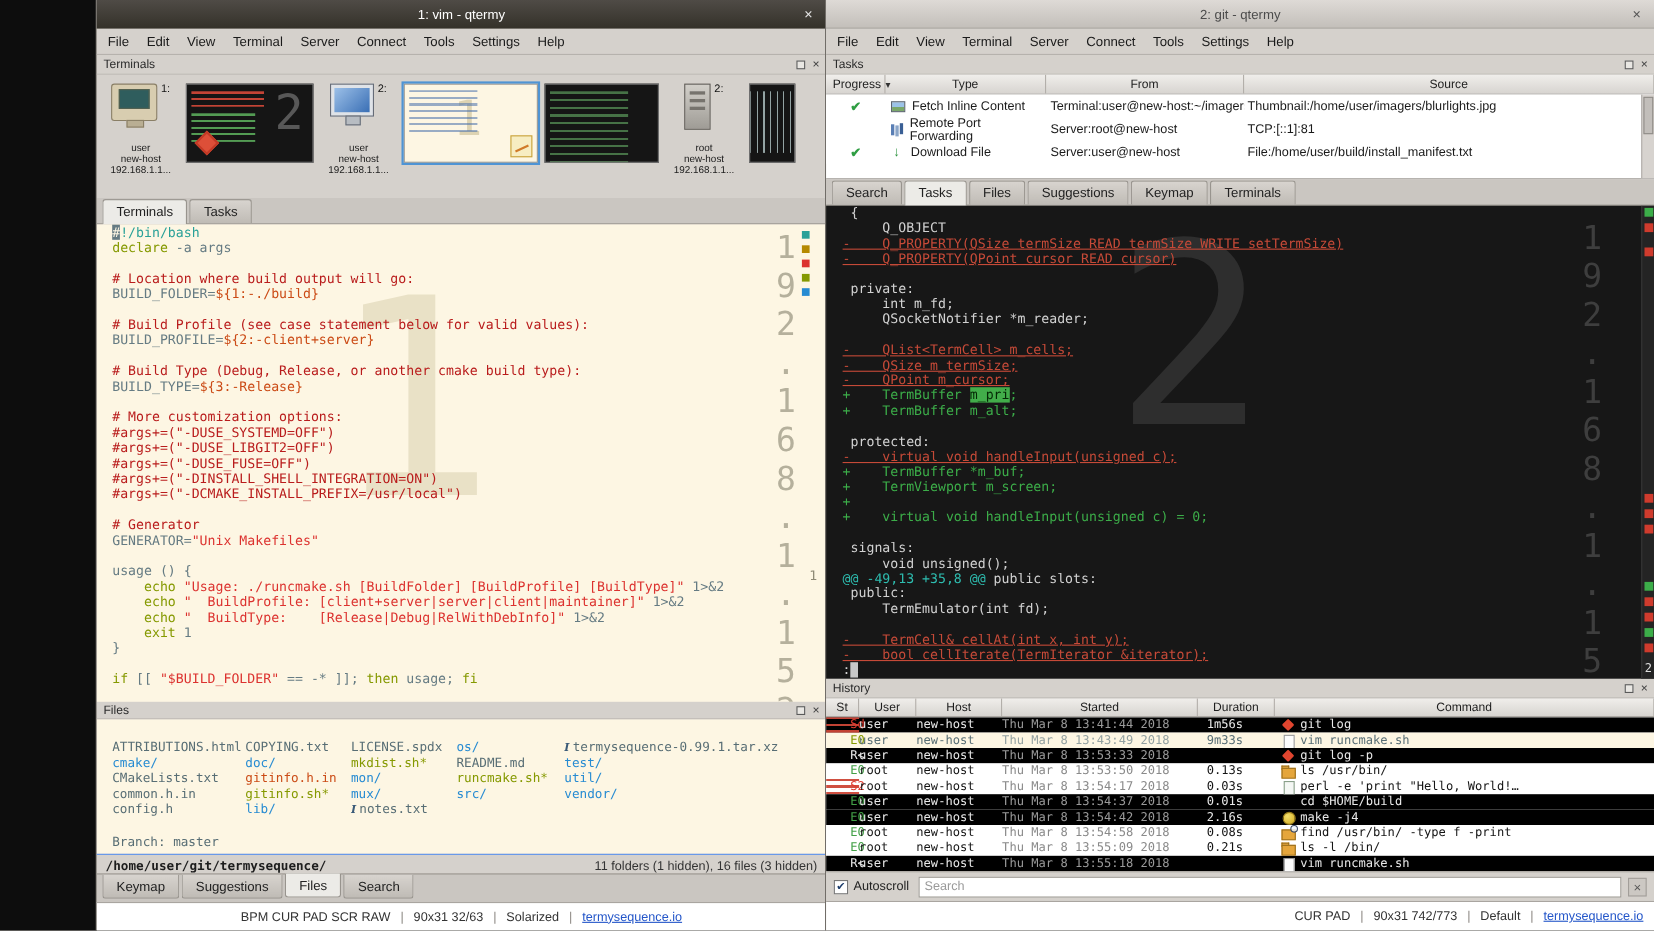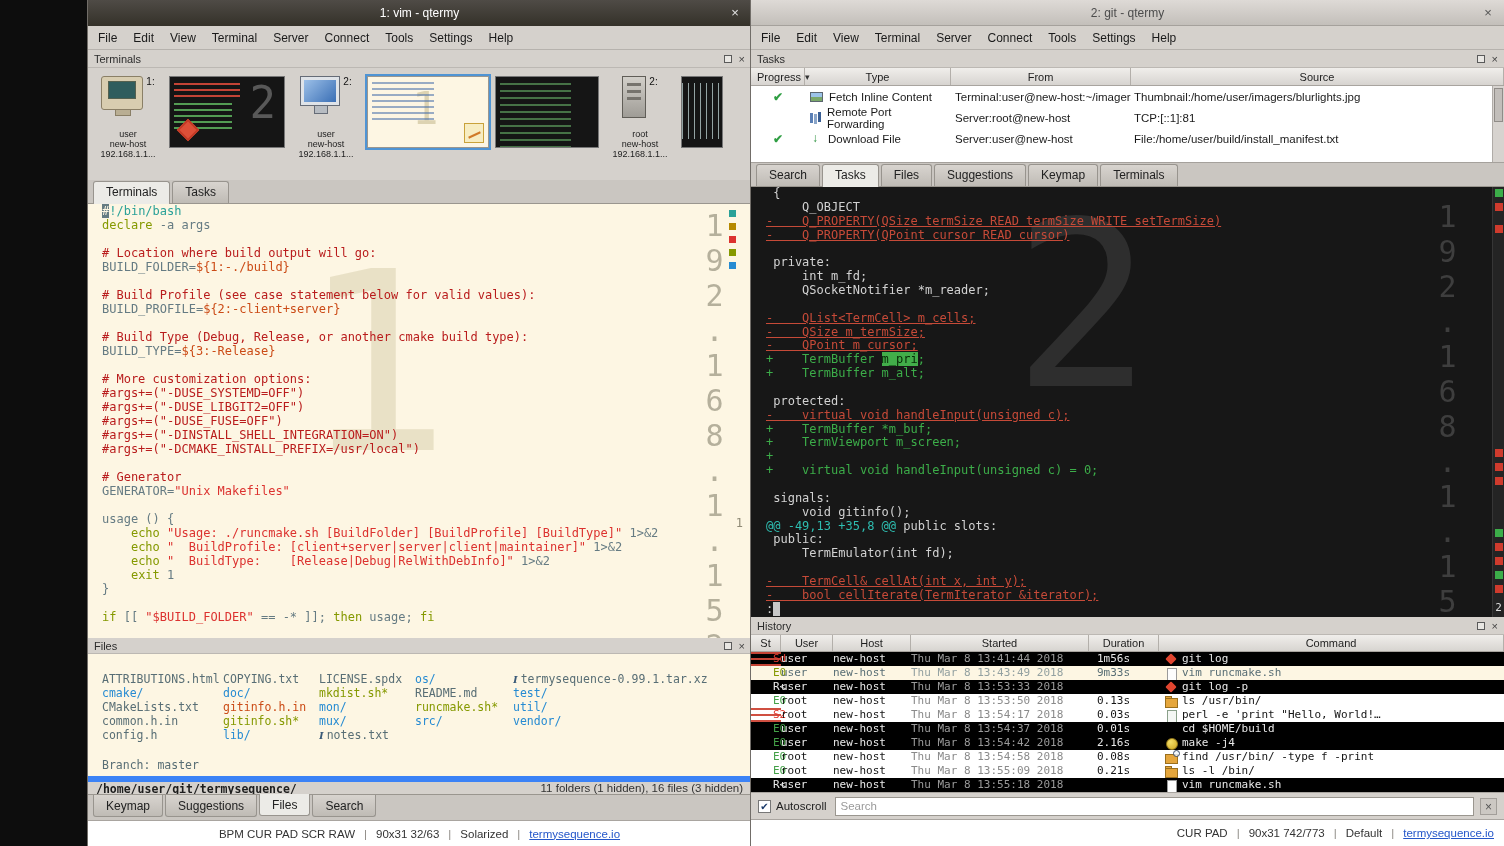--- a/index.html
+++ b/index.html
@@ -107,21 +107,21 @@
   
   .filespanel{height:122px;flex:0 0 122px;background:#fdf6e3;position:relative;font-family:"DejaVu Sans Mono",monospace;}
   .fgrid{display:grid;grid-template-columns:121px 96px 96px 98px auto;padding:18px 0 0 14px;font-size:11.5px;line-height:14px;}
   .fcell{white-space:nowrap;overflow:hidden;}
   .fc-f{color:#586e75;}
   .fc-d{color:#268bd2;}
   .fc-x{color:#859900;}
   .fc-m{color:#cb4b16;}
   .fbadge{display:inline-block;font:italic bold 10px "DejaVu Serif",serif;color:#3a5a78;margin-right:3px;}
   .branchline{position:absolute;left:14px;bottom:4px;font-size:11.5px;color:#586e75;}
-  .pathbar{height:18px;flex:0 0 18px;background:#d5d1cc;border-top:6px solid #3b82f6;display:flex;align-items:flex-start;padding:0 8px;font-family:"DejaVu Sans Mono",monospace;font-size:11.5px;color:#1d1d1d;}
+  .pathbar{height:18px;flex:0 0 18px;background:#d5d1cc;border-top:1px solid #3b82f6;display:flex;align-items:flex-end;padding:0 8px;font-family:"DejaVu Sans Mono",monospace;font-size:11.5px;color:#1d1d1d;}
   .path-text{font-weight:bold;}
   .sumtxt{margin-left:auto;font-family:"Liberation Sans",sans-serif;color:#333;}
 
   
   .statusbar{height:26px;flex:0 0 26px;background:#ffffff;border-top:1px solid #a9a5a0;display:flex;align-items:center;font-size:11.5px;color:#333;}
   .statusbar.center{justify-content:center;}
   .statusbar.right{justify-content:flex-end;padding-right:10px;height:27px;flex:0 0 27px;}
   .sep{margin:0 9px;color:#8d8984;}
   .link{color:#2456c9;text-decoration:underline;}
 
@@ -477,21 +477,21 @@
         <div class="trow"><span class="sx-g">+    TermBuffer m_alt;</span></div>
         <div class="trow">&nbsp;</div>
         <div class="trow"><span class="sx-x"> protected:</span></div>
         <div class="trow"><span class="sx-r">-    virtual void handleInput(unsigned c);</span></div>
         <div class="trow"><span class="sx-g">+    TermBuffer *m_buf;</span></div>
         <div class="trow"><span class="sx-g">+    TermViewport m_screen;</span></div>
         <div class="trow"><span class="sx-g">+</span></div>
         <div class="trow"><span class="sx-g">+    virtual void handleInput(unsigned c) = 0;</span></div>
         <div class="trow">&nbsp;</div>
         <div class="trow"><span class="sx-x"> signals:</span></div>
-        <div class="trow"><span class="sx-x">     void gitinfo();</span></div>
+        <div class="trow"><span class="sx-x">     void unsigned();</span></div>
         <div class="trow"><span class="sx-h">@@ -49,13 +35,8 @@</span><span class="sx-x"> public slots:</span></div>
         <div class="trow"><span class="sx-x"> public:</span></div>
         <div class="trow"><span class="sx-x">     TermEmulator(int fd);</span></div>
         <div class="trow">&nbsp;</div>
         <div class="trow"><span class="sx-r">-    TermCell&amp; cellAt(int x, int y);</span></div>
         <div class="trow"><span class="sx-r">-    bool cellIterate(TermIterator &amp;iterator);</span></div>
         <div class="trow"><span class="sx-x">:</span><span class="sx-cb">&nbsp;</span></div>
       </div>
     <div class="scrollstrip">
       <div id="diff-marks">

